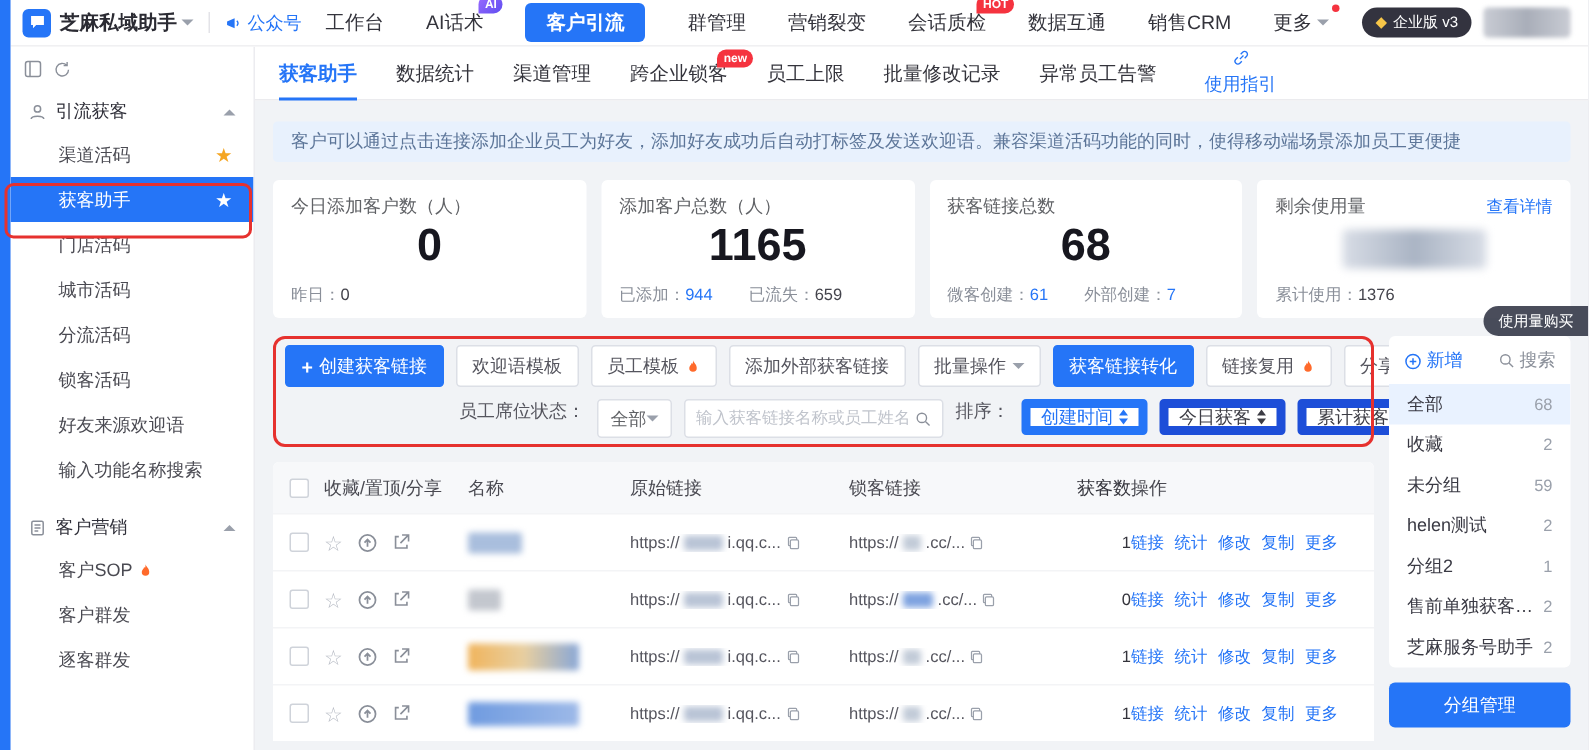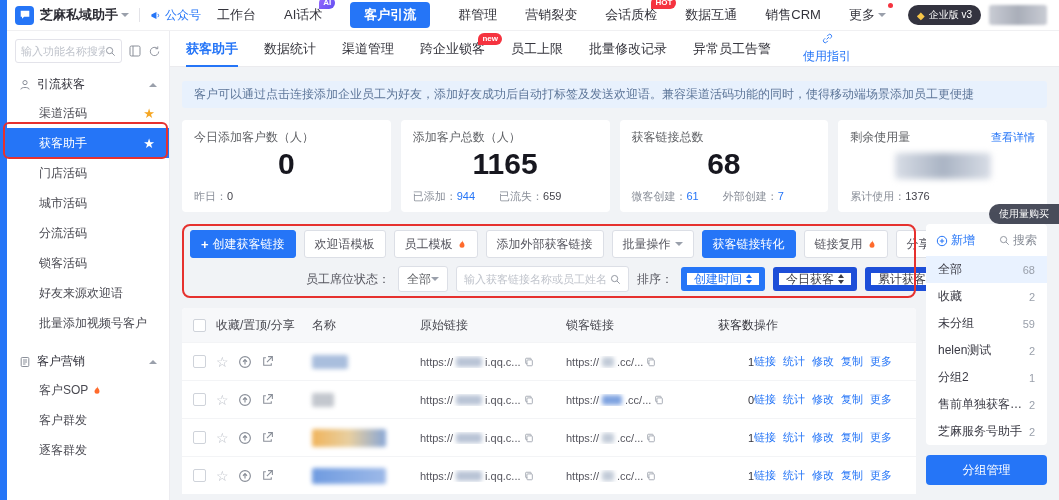--- a/index.html
+++ b/index.html
@@ -74,21 +74,21 @@
 
   .lower { display:flex; gap:10px; align-items:flex-start; }
   .left-col { flex:1; min-width:0; }
   .right-col { width:121px; position:relative; flex:none; }
 
   .toolbar { position:relative; padding:6px 8px; }
   .btn-row { display:flex; gap:8px; flex-wrap:nowrap; }
   .btn { height:28px; display:inline-flex; align-items:center; gap:4px; padding:0 10px; border-radius:3px; font-size:12px; background:#fff; border:1px solid #dcdfe6; color:#55555e; cursor:pointer; white-space:nowrap; }
   .btn.primary { background:#2575f7; border-color:#2575f7; color:#fff; }
   .plus { font-size:13px; font-weight:700; line-height:1; }
-  .filter-row { display:flex; align-items:center; gap:8px; margin-top:8px; padding-left:116px; font-size:12px; color:#55555e; white-space:nowrap; }
+  .filter-row { display:flex; gap:8px; margin-top:8px; padding-left:116px; font-size:12px; color:#55555e; white-space:nowrap; }
   .select { width:148px; height:26px; border:1px solid #dcdfe6; border-radius:3px; display:flex; align-items:center; padding:0 8px; color:#606266; background:#fff; cursor:pointer; }
   .select .tri-down { margin-left:auto; }
   .search-box { width:224px; height:26px; border:1px solid #dcdfe6; border-radius:3px; display:flex; align-items:center; background:#fff; padding:0 7px; gap:4px; }
   .search-box input { border:0; outline:0; flex:1; min-width:0; font-size:11px; color:#333; font-family:inherit; }
   .search-box input::placeholder { color:#c0c4cc; }
   .sort-chip { height:24px; display:inline-flex; align-items:center; gap:4px; padding:0 7px; border:6px solid #1d4ed8; border-radius:3px; color:#3c3c44; cursor:pointer; background:#fff; }
   .sort-chip.active { border-color:#2575f7; color:#2575f7; }
   .arrs { display:inline-flex; flex-direction:column; gap:2px; }
   .arrs .tu { width:0; height:0; border-left:3px solid transparent; border-right:3px solid transparent; border-bottom:4px solid currentColor; }
   .arrs .td { width:0; height:0; border-left:3px solid transparent; border-right:3px solid transparent; border-top:4px solid currentColor; }
@@ -191,29 +191,20 @@
       <span class="ver-badge">
         <span class="diamond">◆</span>
         <span>企业版 v3</span>
       </span>
       <span class="avatar-blur"></span>
     </div>
   </div>
 
   <div class="sidebar">
     <div class="side-search">
-      <span class="inputbox">
-        <input type="text" placeholder="输入功能名称搜索" style="">
-        <span class="icon-btn">
-          <svg width="11" height="11" viewBox="0 0 12 12">
-              <circle cx="5" cy="5" r="3.4" fill="none" stroke="currentColor"></circle>
-              <path d="M7.6 7.6 10.6 10.6" stroke="currentColor"></path>
-            </svg>
-        </span>
-      </span>
       <span class="icon-btn">
         <svg width="14" height="14" viewBox="0 0 14 14">
             <rect x="2" y="2" width="10" height="10" rx="1.5" fill="none" stroke="currentColor"></rect>
             <path d="M5 2v10" stroke="currentColor"></path>
           </svg>
       </span>
       <span class="icon-btn">
         <svg width="13" height="13" viewBox="0 0 14 14">
             <path d="M11.5 7a4.5 4.5 0 1 1-1.3-3.2M10.5 1.5v2.5H8" fill="none" stroke="currentColor"></path>
           </svg>
@@ -248,21 +239,21 @@
       <div class="menu-item">
           <span>分流活码</span>
         </div>
       <div class="menu-item">
           <span>锁客活码</span>
         </div>
       <div class="menu-item">
           <span>好友来源欢迎语</span>
         </div>
       <div class="menu-item">
-          <span>批量添加视频号客户</span>
+          <span>输入功能名称搜索</span>
         </div>
     </div>
 
     <div class="section-head sec2">
       <span class="icon-btn">
         <svg width="12" height="12" viewBox="0 0 12 12">
             <rect x="2.2" y="1.5" width="7.6" height="9" rx="1" fill="none" stroke="currentColor"></rect>
             <path d="M4 4h4M4 6h4M4 8h2.5" stroke="currentColor"></path>
           </svg>
       </span>

